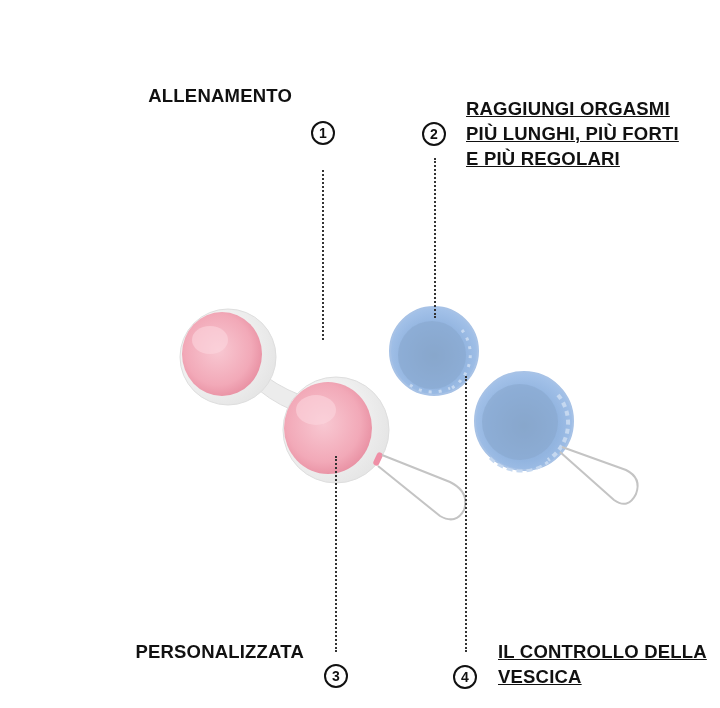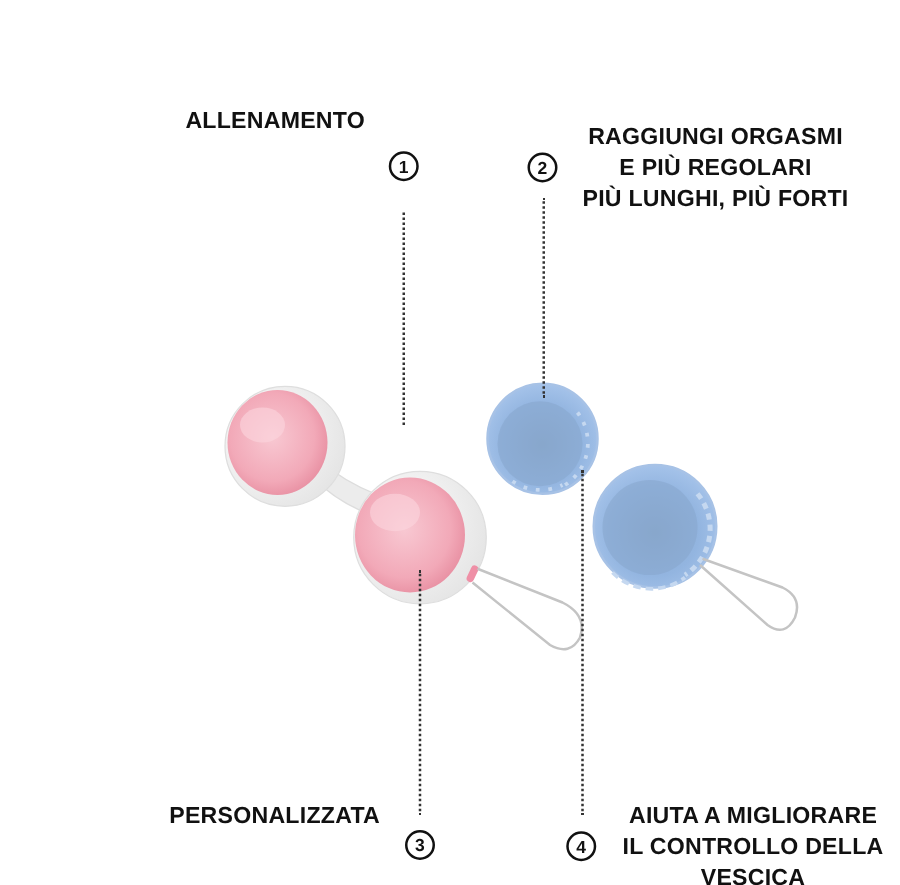--- a/index.html
+++ b/index.html
@@ -13,21 +13,21 @@
     position: absolute;
     font-weight: 700;
     font-size: 18.5px;
     line-height: 25px;
     letter-spacing: 0.2px;
     text-transform: uppercase;
     white-space: nowrap;
   }
   .caption .line { display: block; }
   .right-align { text-align: right; }
-  .left-align { text-align: center; }
+  .left-align { text-align: left; text-decoration: underline; }
   .badge {
     position: absolute;
     width: 24px; height: 24px;
     border: 2px solid #111;
     border-radius: 50%;
     box-sizing: border-box;
     display: flex; align-items: center; justify-content: center;
     font-weight: 700; font-size: 14px;
     background: #fff;
   }
@@ -96,27 +96,26 @@
 <div class="dotted" style="left:465px; top:376px; height:276px;"></div>
 
 <div class="caption right-align" style="right:428px; top:83px;">
   <span class="line">ALLENAMENTO</span>
 </div>
 <div class="badge" style="left:311px; top:121px;">1</div>
 
 <div class="badge" style="left:422px; top:122px;">2</div>
 <div class="caption left-align" style="left:466px; top:96px;">
   <span class="line">RAGGIUNGI ORGASMI</span>
+  <span class="line">PIÙ LUNGHI, PIÙ FORTI</span>
   <span class="line">E PIÙ REGOLARI</span>
-  <span class="line">PIÙ LUNGHI, PIÙ FORTI</span>
 </div>
 
 <div class="caption right-align" style="right:416px; top:639px;">
   <span class="line">PERSONALIZZATA</span>
 </div>
 <div class="badge" style="left:324px; top:664px;">3</div>
 
 <div class="badge" style="left:453px; top:665px;">4</div>
 <div class="caption left-align" style="left:498px; top:639px;">
-  <span class="line">AIUTA A MIGLIORARE</span>
   <span class="line">IL CONTROLLO DELLA</span>
   <span class="line">VESCICA</span>
 </div>
 
 </body></html>

